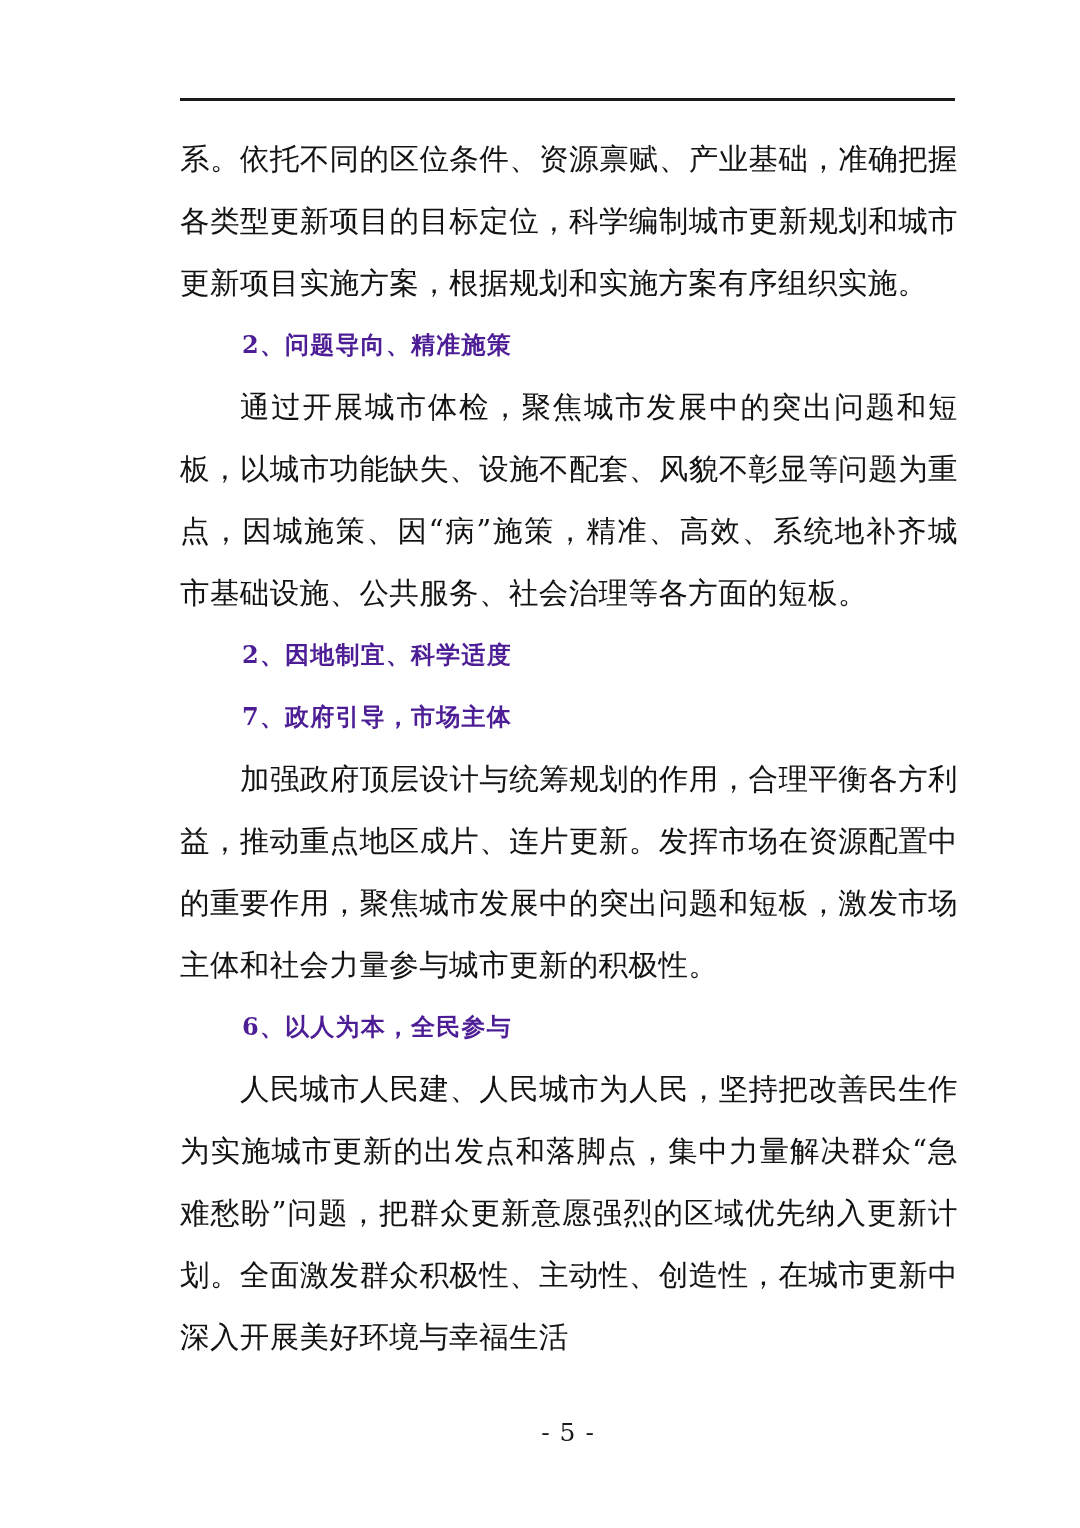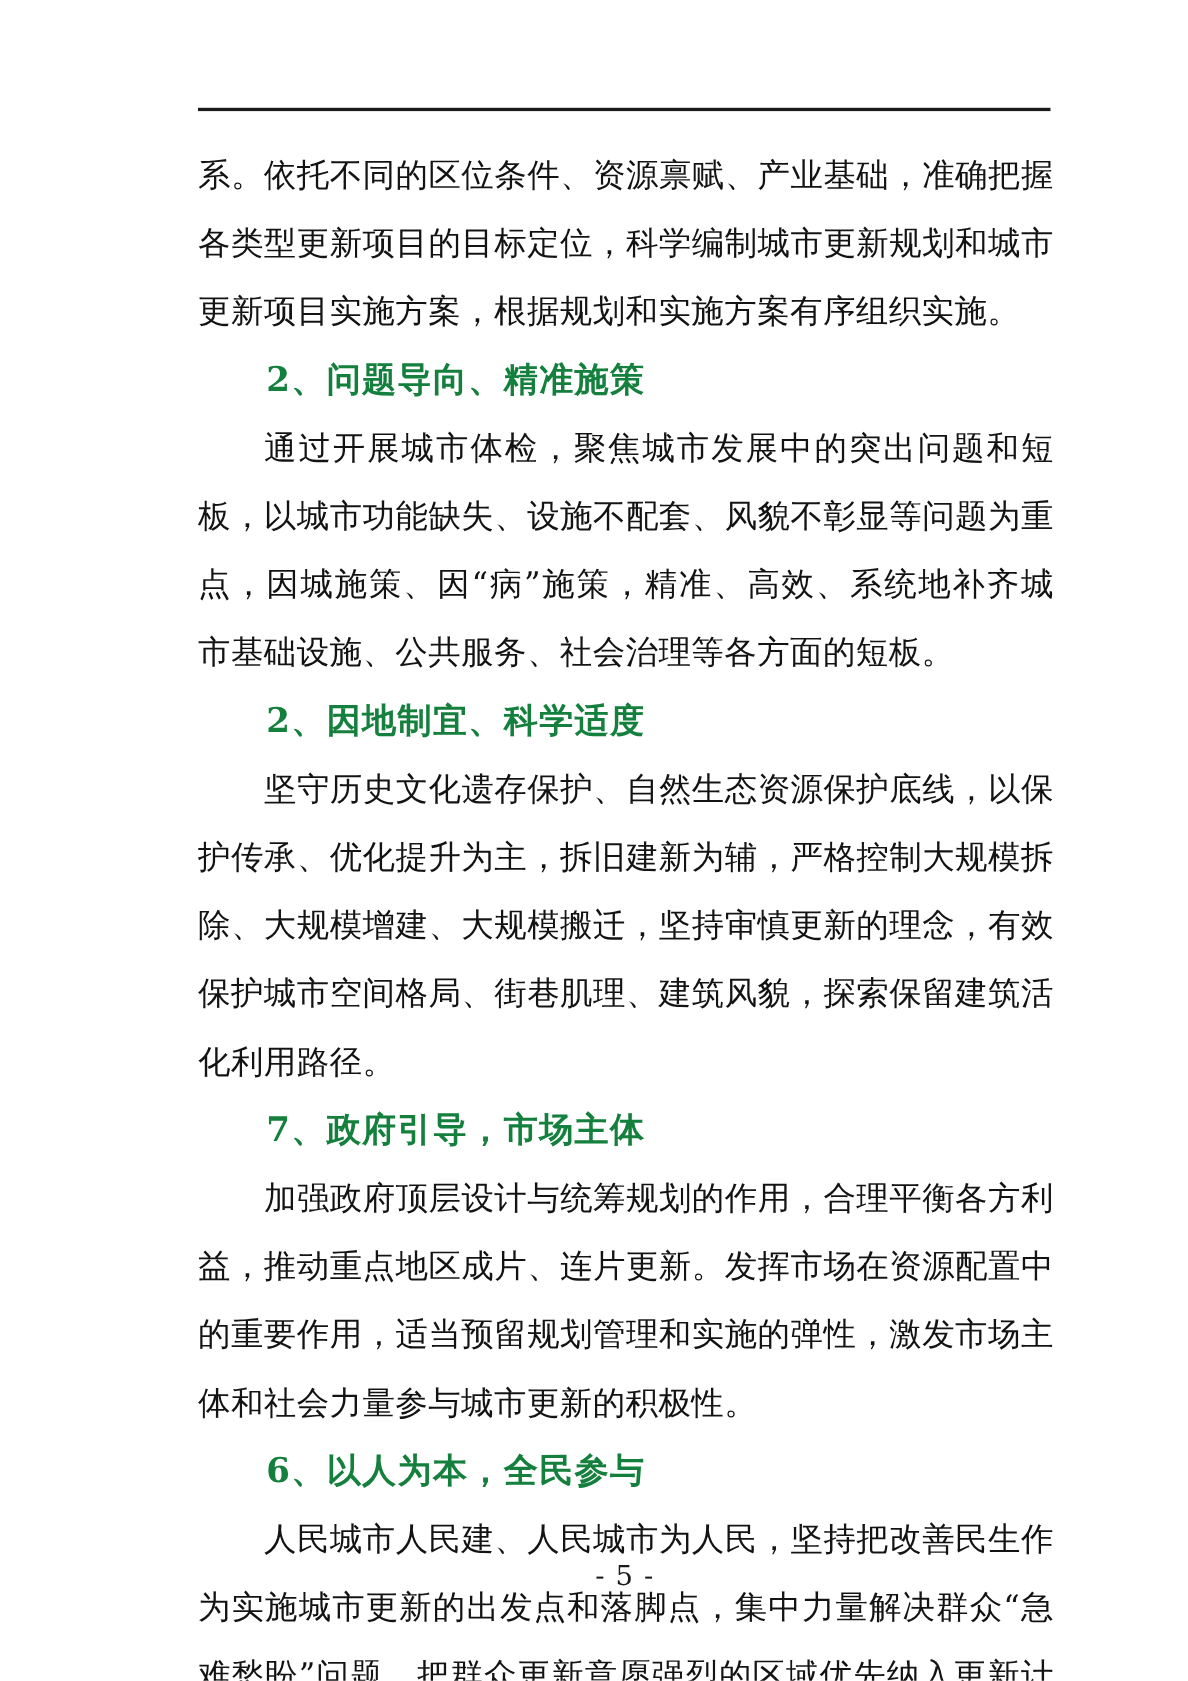--- a/index.html
+++ b/index.html
@@ -46,27 +46,27 @@
     text-align: justify;
     text-justify: inter-ideograph;
     font-family: "DejaVu Serif", "Liberation Serif", serif;
     color: #131313;
   }
   p.body-text.indent {
     text-indent: 60px;
   }
   h2.section-heading {
     margin: 0;
-    font-size: 31px;
+    font-size: 24px;
     line-height: 62px;
     font-weight: bold;
     letter-spacing: 1.2px;
     text-indent: 62px;
     font-family: "DejaVu Serif", "Liberation Serif", serif;
-    color: #15803d;
+    color: #4c1d95;
   }
   .page-number {
     position: absolute;
     left: 0;
     top: 1418px;
     width: 1080px;
     text-align: center;
     font-size: 25px;
     letter-spacing: 1px;
     color: #1a1a1a;
@@ -78,22 +78,21 @@
 
 <div class="page">
 
   <div class="header-rule"></div>
 
   <div class="content">
     <p class="body-text">系。依托不同的区位条件、资源禀赋、产业基础，准确把握各类型更新项目的目标定位，科学编制城市更新规划和城市更新项目实施方案，根据规划和实施方案有序组织实施。</p>
     <h2 class="section-heading">2、问题导向、精准施策</h2>
     <p class="body-text indent">通过开展城市体检，聚焦城市发展中的突出问题和短板，以城市功能缺失、设施不配套、风貌不彰显等问题为重点，因城施策、因“病”施策，精准、高效、系统地补齐城市基础设施、公共服务、社会治理等各方面的短板。</p>
     <h2 class="section-heading">2、因地制宜、科学适度</h2>
-    <p class="body-text indent">坚守历史文化遗存保护、自然生态资源保护底线，以保护传承、优化提升为主，拆旧建新为辅，严格控制大规模拆除、大规模增建、大规模搬迁，坚持审慎更新的理念，有效保护城市空间格局、街巷肌理、建筑风貌，探索保留建筑活化利用路径。</p>
     <h2 class="section-heading">7、政府引导，市场主体</h2>
-    <p class="body-text indent">加强政府顶层设计与统筹规划的作用，合理平衡各方利益，推动重点地区成片、连片更新。发挥市场在资源配置中的重要作用，适当预留规划管理和实施的弹性，激发市场主体和社会力量参与城市更新的积极性。</p>
+    <p class="body-text indent">加强政府顶层设计与统筹规划的作用，合理平衡各方利益，推动重点地区成片、连片更新。发挥市场在资源配置中的重要作用，聚焦城市发展中的突出问题和短板，激发市场主体和社会力量参与城市更新的积极性。</p>
     <h2 class="section-heading">6、以人为本，全民参与</h2>
     <p class="body-text indent">人民城市人民建、人民城市为人民，坚持把改善民生作为实施城市更新的出发点和落脚点，集中力量解决群众“急难愁盼”问题，把群众更新意愿强烈的区域优先纳入更新计划。全面激发群众积极性、主动性、创造性，在城市更新中深入开展美好环境与幸福生活</p>
   </div>
 
   <div class="page-number">- 5 -</div>
 
 </div>
 
 </body></html>

